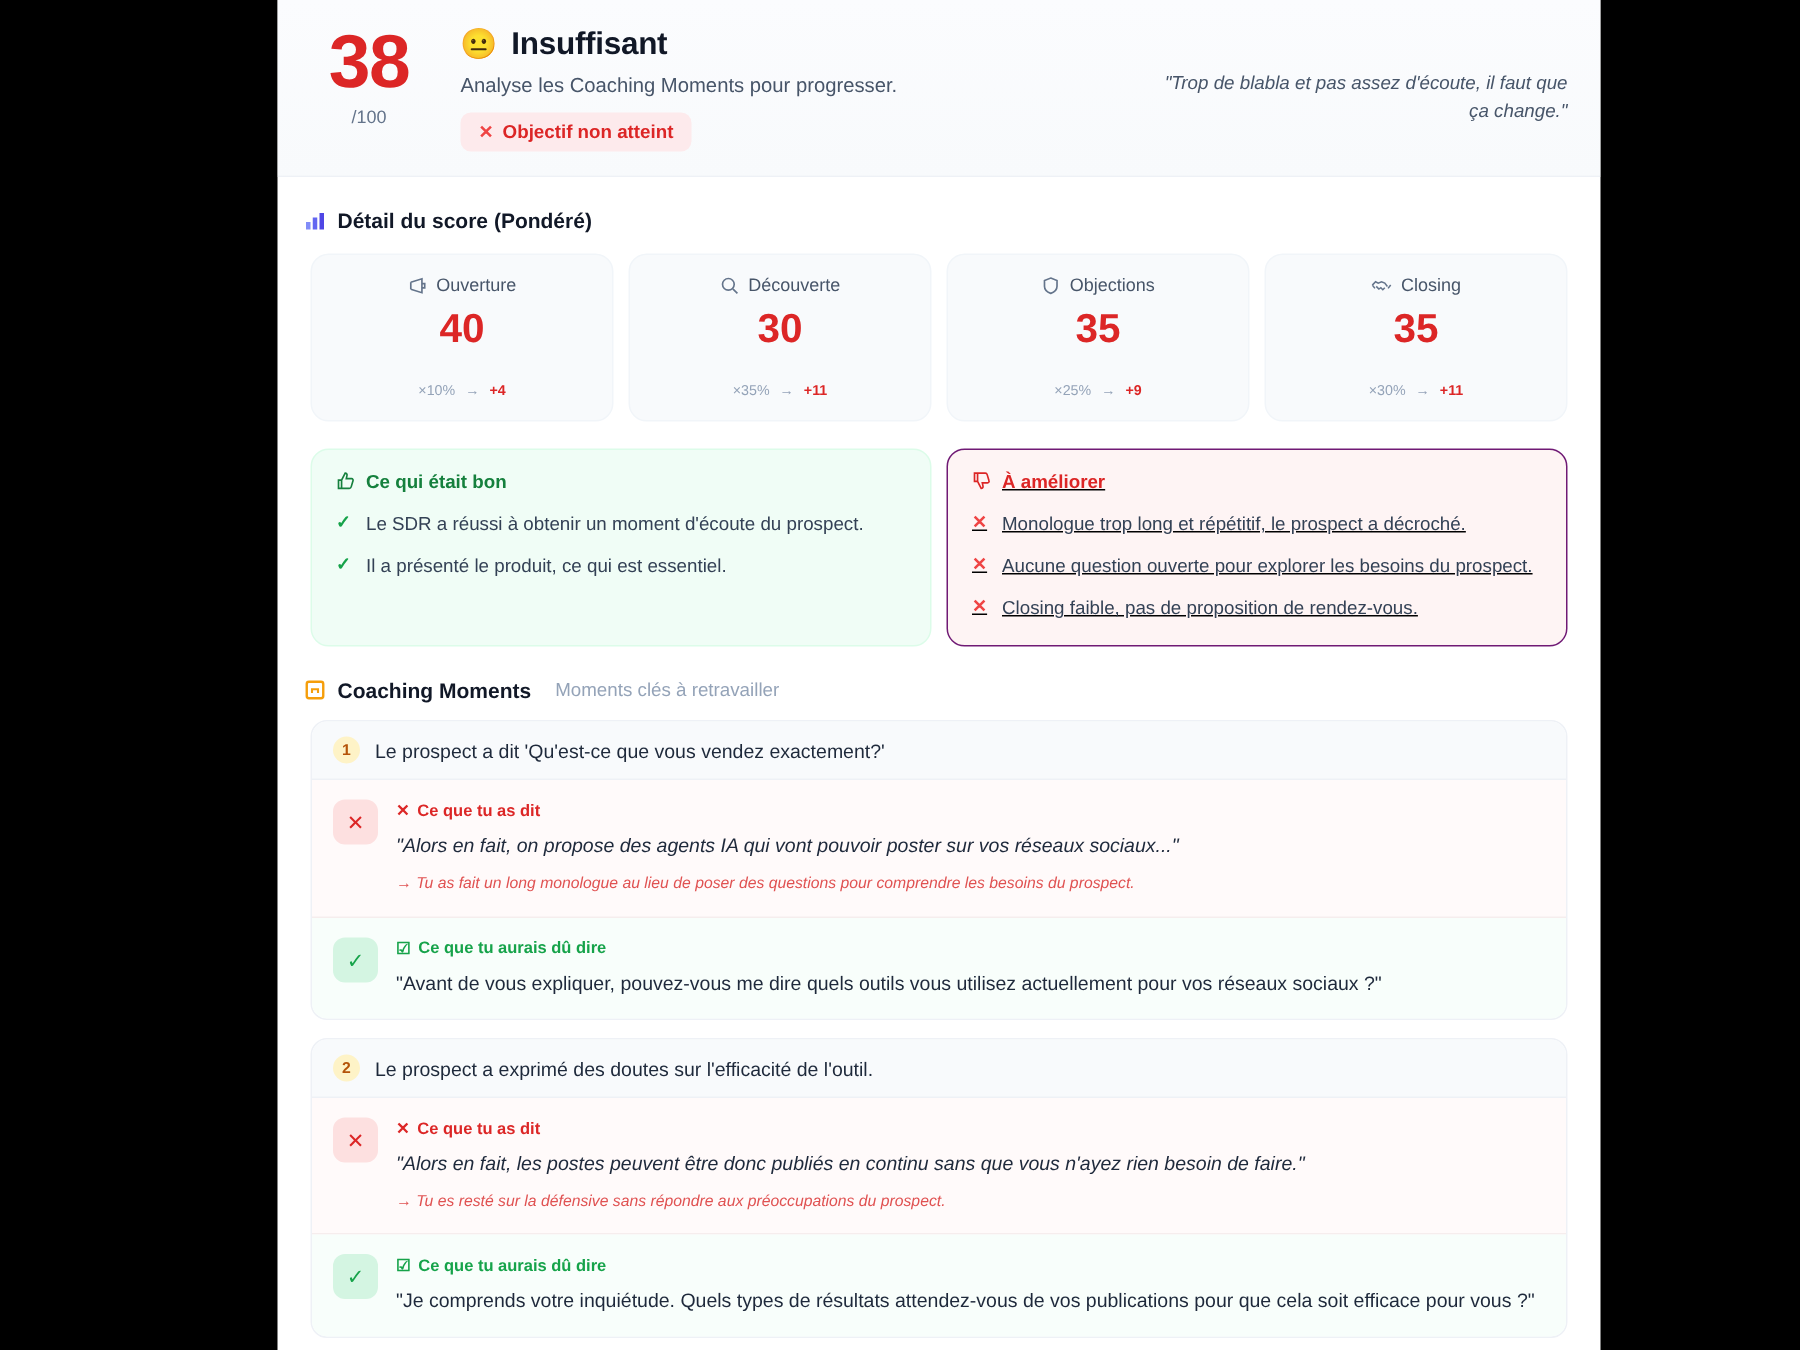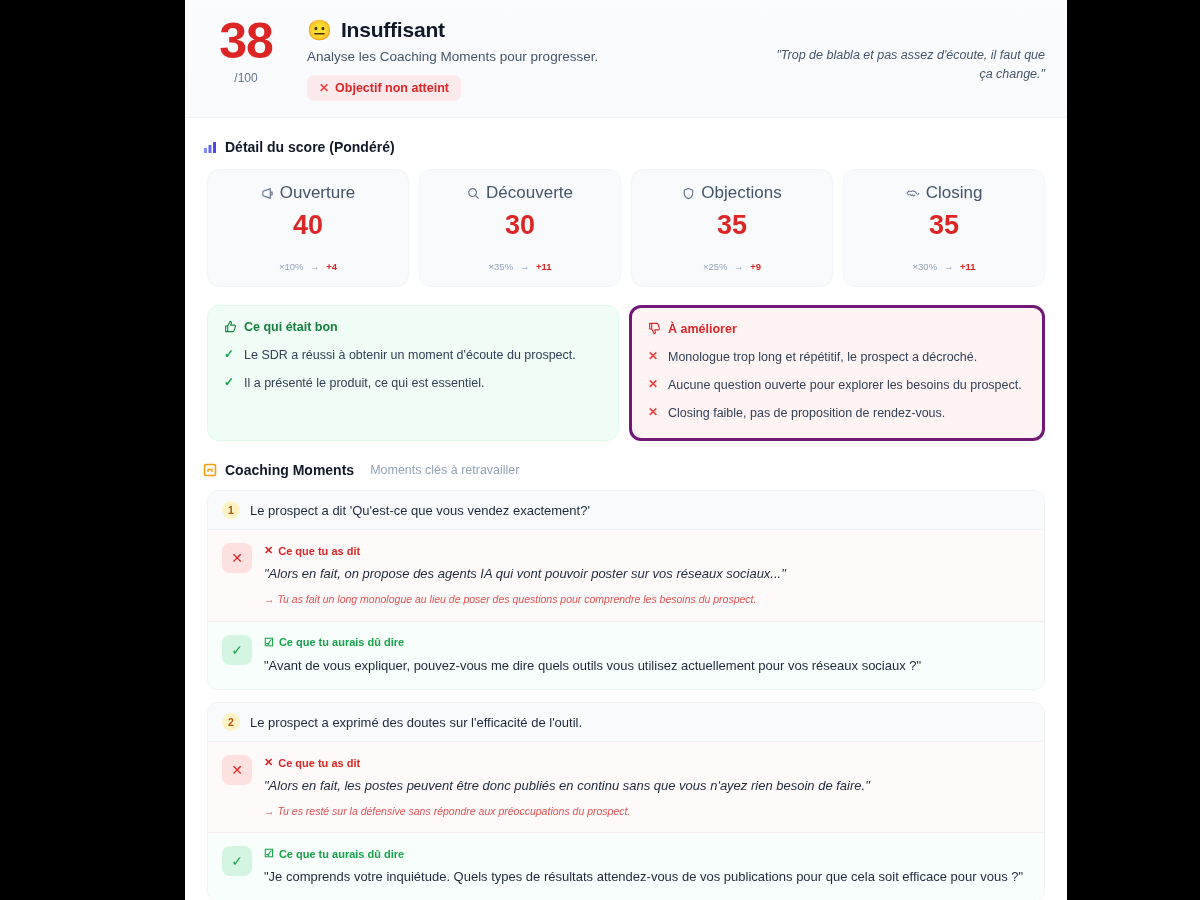--- a/index.html
+++ b/index.html
@@ -60,32 +60,32 @@
   .ico { display: inline-block; line-height: 0; }
 
   
   .cards { display: flex; gap: 10px; padding: 14px 22px 0 22px; }
   .card {
     flex: 1 1 0; background: #f8fafc; border: 1px solid #f1f5f9;
     border-radius: 12px; padding: 13px 8px 14px 8px; text-align: center;
   }
   .card-head {
     display: flex; align-items: center; justify-content: center; gap: 6px;
-    font-size: 17px; color: #475569;
+    font-size: 12px; color: #475569;
   }
   .card-val { font-size: 27px; font-weight: bold; color: #dc2626; margin-top: 9px; line-height:1;}
   .card-foot { font-size: 9.5px; color: #94a3b8; margin-top: 22px; }
   .card-foot .delta { color: #dc2626; font-weight: bold; }
   .card-foot .arrow { margin: 0 4px; }
 
   
   .panels { display: flex; gap: 10px; padding: 18px 22px 0 22px; }
   .panel { flex: 1 1 0; border-radius: 12px; padding: 14px 16px 16px 16px; }
   .panel.good { background: #f0fdf6; border: 1px solid #dcfce9; }
-  .panel.bad  { background: #fef4f4; border: 3px solid #701a75; }
+  .panel.bad  { background: #fef4f4; border: 1px solid #701a75; text-decoration: underline; }
   .panel-title { display: flex; align-items: flex-start; gap: 7px; font-size: 12.5px; font-weight: bold; }
   .panel.good .panel-title { color: #15803d; }
   .panel.bad  .panel-title { color: #dc2626; }
   .panel ul { list-style: none; margin-top: 12px; }
   .panel li { display: flex; gap: 9px; font-size: 12.5px; color: #334155; line-height: 1.45; margin-bottom: 10px; }
   .panel li:last-child { margin-bottom: 0; }
   .mk { flex: 0 0 11px; font-weight: bold; font-size: 12px; line-height: 1.45;}
   .panel.good .mk { color: #16a34a; }
   .panel.bad  .mk { color: #ef4444; }
 

